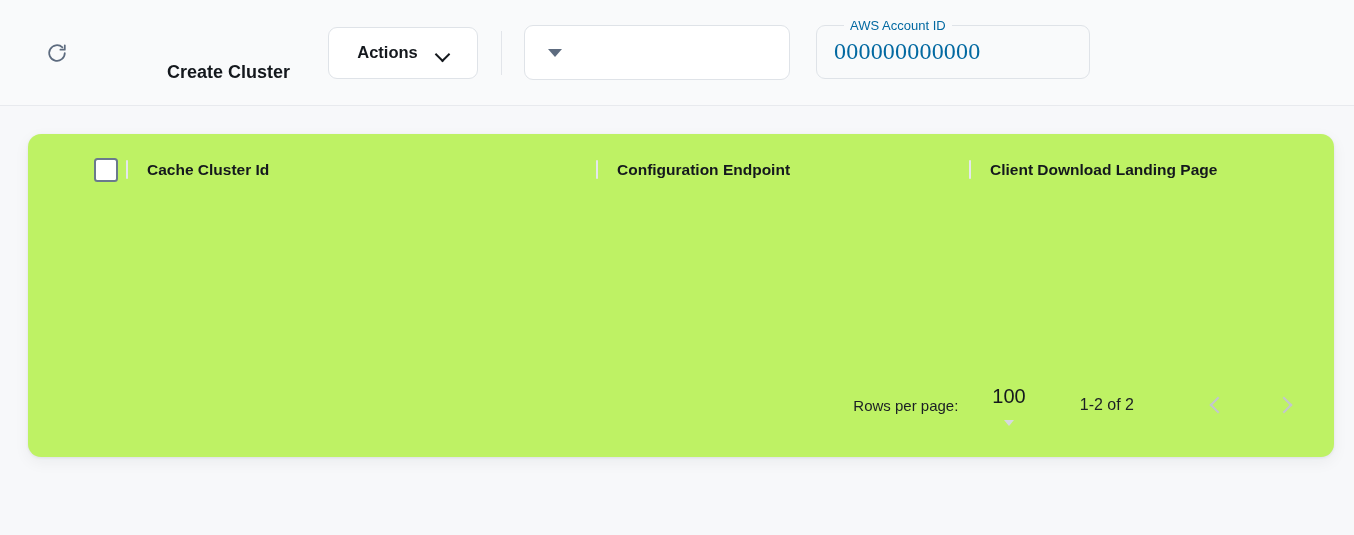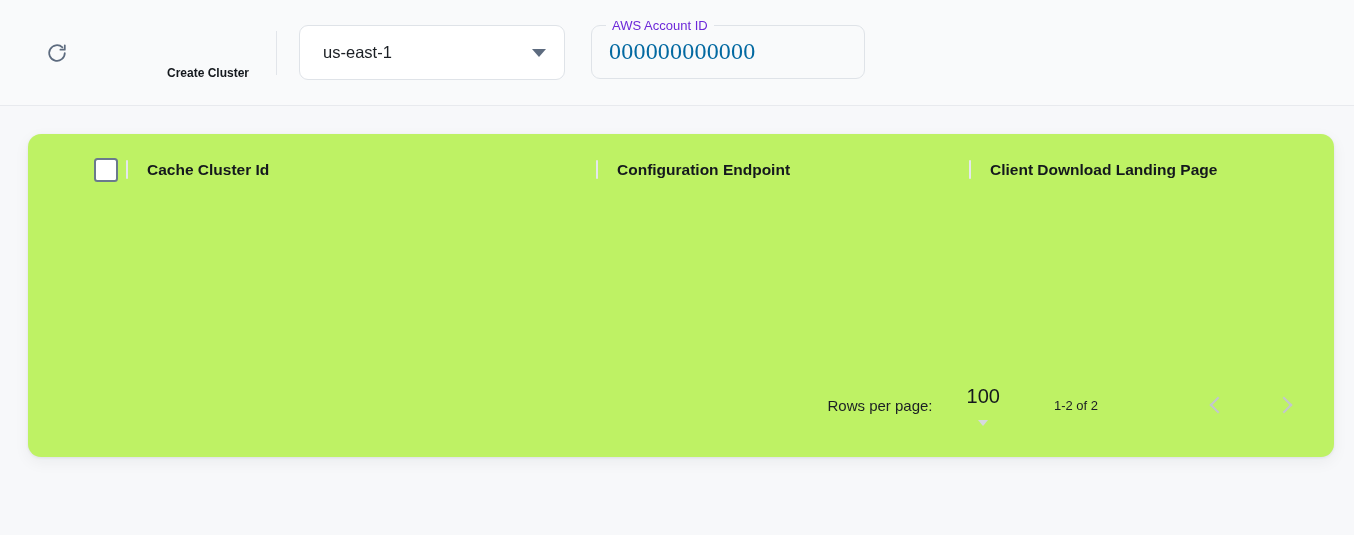--- a/index.html
+++ b/index.html
@@ -45,21 +45,21 @@
     justify-content: center;
     border: none;
     background: transparent;
     cursor: pointer;
     color: #5d6b7f;
   }
   .refresh-btn svg { display: block; }
 
   .create-cluster {
     margin-left: 91px;
-    font-size: 12px;
+    font-size: 18px;
     font-weight: 600;
     color: #14181d;
     background: transparent;
     border: none;
     padding: 8px 4px;
     cursor: pointer;
     white-space: nowrap;
     font-family: inherit;
     margin-top: 40px;
   }
@@ -141,25 +141,25 @@
     position: absolute;
     inset: -8px 0 0 0;
     height: 60px;
     border: 1px solid #dfe3e8;
     border-radius: 9px;
     padding: 0;
     margin: 0;
     pointer-events: none;
   }
   .acct-legend {
-    margin-left: 14px;
+    margin-left: 27px;
     padding: 0 6px;
     font-size: 13px;
     line-height: 1;
-    color: #6d28d9;
+    color: #0369a1;
     font-family: inherit;
   }
   .acct-input {
     position: absolute;
     inset: 0;
     border: none;
     outline: none;
     background: transparent;
     font-family: Liberation Serif, serif;
     font-size: 24px;
@@ -285,23 +285,23 @@
     font-size: 20px;
     color: #14181d;
   }
   .tri-down-sm {
     width: 0; height: 0;
     border-left: 5.5px solid transparent;
     border-right: 5.5px solid transparent;
     border-top: 6px solid #d6d9de;
   }
   .range-label {
-    font-size: 13px;
+    font-size: 16px;
     color: #1b1f24;
-    margin-right: 84px;
+    margin-right: 48px;
   }
   .nav-btn {
     width: 44px;
     height: 44px;
     border: none;
     background: transparent;
     display: flex;
     align-items: center;
     justify-content: center;
     cursor: pointer;
@@ -325,25 +325,28 @@
     <span>
       <svg width="22" height="22" viewBox="0 0 24 24" fill="none" stroke="currentColor" stroke-width="1.9" stroke-linecap="round" stroke-linejoin="round">
         <path d="M20.5 12a8.5 8.5 0 1 1-2.6-6.1"></path>
         <polyline points="20.5 3.6 20.5 8.4 15.7 8.4"></polyline>
       </svg>
     </span>
   </button>
 
   <button class="create-cluster">Create Cluster</button>
 
+  <button class="actions-btn">
+    <span class="label">Actions</span>
+    <span class="chev"></span>
+  </button>
 
   <div class="divider-v"></div>
 
   <div class="region-select">
-    <span class="value">us-east-1</span>
     <span class="tri-down"></span>
   </div>
 
   <div class="acct-field">
     <fieldset class="acct-fieldset">
       <legend class="acct-legend">AWS Account ID</legend>
     </fieldset>
     <input class="acct-input" type="text" value="000000000000" style="">
   </div>
 </div>

